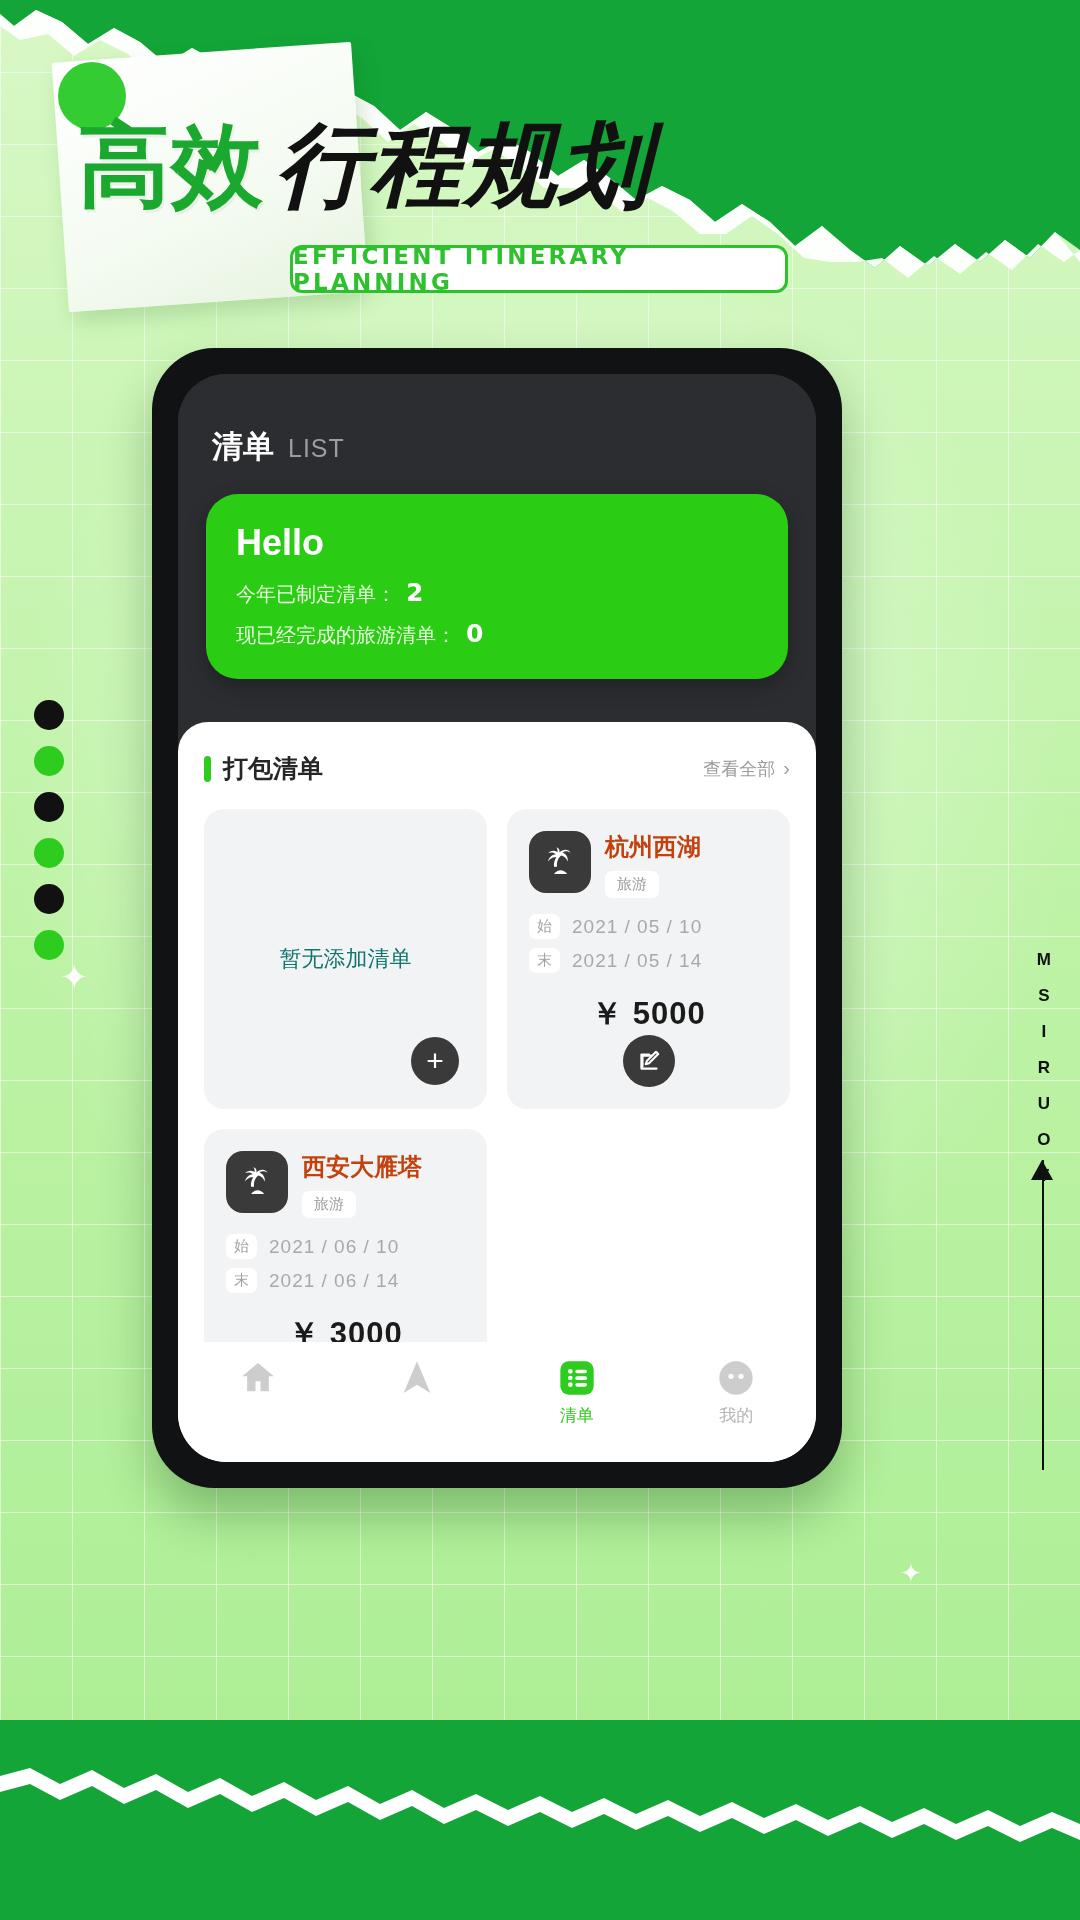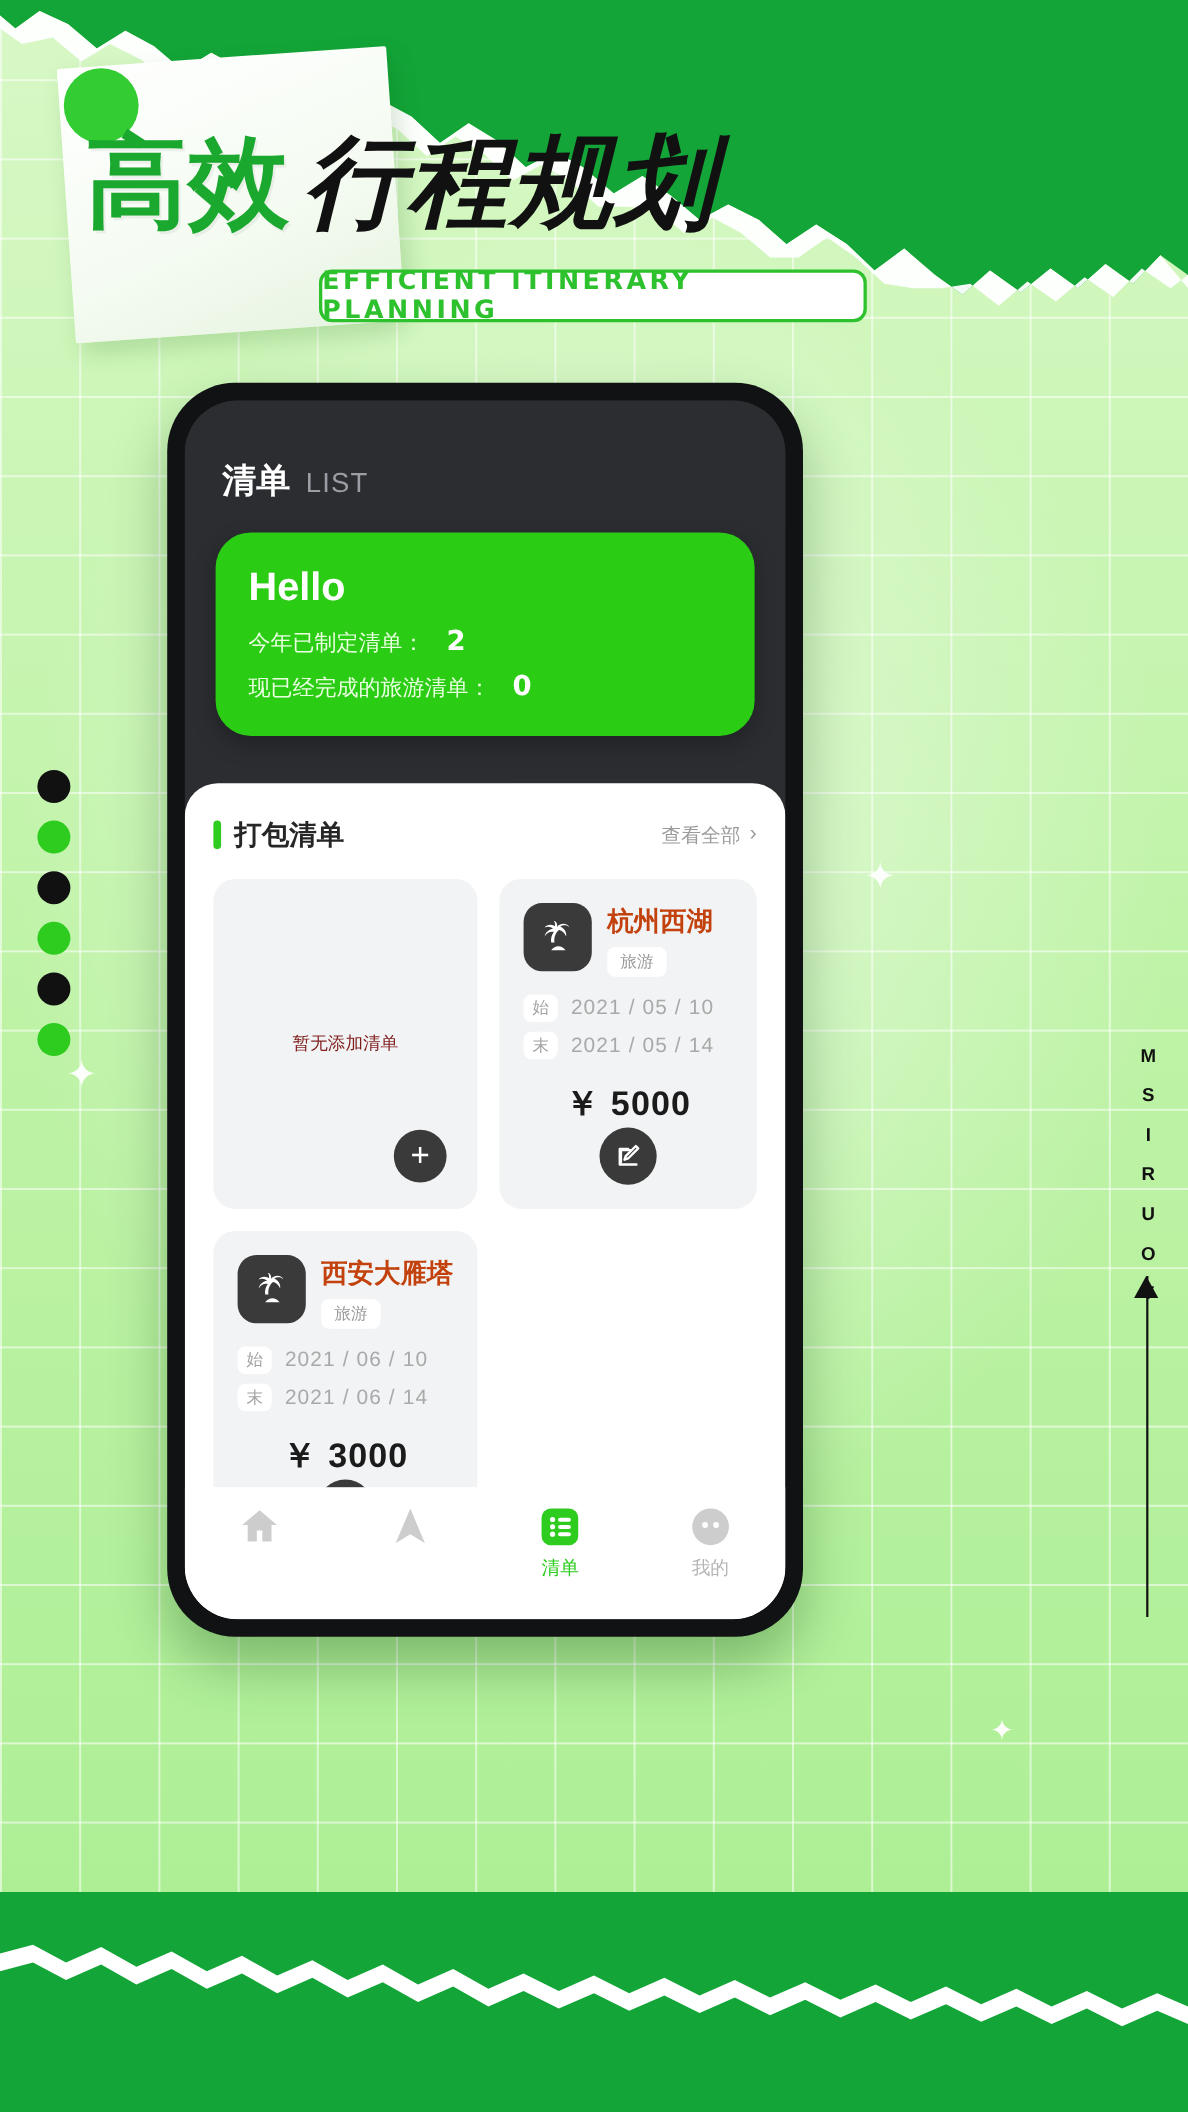--- a/index.html
+++ b/index.html
@@ -97,24 +97,24 @@
     content:""; position:absolute; top:0; left:-11px;
     border-left:11px solid transparent; border-right:11px solid transparent;
     border-bottom:20px solid #111;
   }
 
   
   .spark { position:absolute; color:#fff; font-size:34px; line-height:1; opacity:.95; }
 
   
   #phone {
-    position:absolute; left:152px; top:348px; width:578px; height:1140px;
+    position:absolute; left:152px; top:348px; width:690px; height:1140px;
     background:#111213; border-radius:62px;
     box-shadow:0 26px 50px rgba(0,60,0,.30);
-    padding:16px;
+    padding:26px;
   }
   #screen {
     width:100%; height:100%; background:#2b2d31;
     border-radius:48px; overflow:hidden; position:relative;
   }
   #app-header {
     padding:52px 34px 22px 34px;
     display:flex; align-items:baseline; gap:14px;
     background:#2b2d31;
   }
@@ -122,21 +122,21 @@
   #app-title-en { color:#9a9da3; font-size:25px; letter-spacing:1px; }
 
   #hello-card {
     margin:4px 28px 0 28px; background:#2bcc14;
     border-radius:32px; padding:28px 30px 30px 30px;
     box-shadow:0 8px 20px rgba(0,0,0,.25);
   }
   #hello-title { color:#fff; font-size:36px; font-weight:bold; margin-bottom:14px; }
   .stat-row {
     color:#e9ffe0; font-size:20px; margin-top:11px;
-    display:flex; align-items:baseline; gap:16px;
+    display:flex; align-items:baseline; gap:6px;
     font-family:"DejaVu Sans",sans-serif;
   }
   .stat-val { color:#fff; font-size:25px; font-weight:bold; margin-left:4px; }
 
   #sheet {
     position:absolute; left:0; right:0; bottom:0; top:348px;
     background:#fff; border-radius:30px 30px 48px 48px;
     padding:30px 26px 0 26px;
   }
   #sec-head { display:flex; align-items:center; justify-content:space-between; margin-bottom:24px; }
@@ -145,21 +145,21 @@
   #sec-title { font-size:25px; font-weight:bold; color:#262626; font-family:"DejaVu Sans",sans-serif; }
   #sec-more { display:flex; gap:8px; color:#9b9b9b; font-size:18px; }
   #chev { font-size:20px; color:#9b9b9b; }
 
   #cards { display:grid; grid-template-columns:1fr 1fr; gap:20px; }
   .card {
     background:#f2f3f4; border-radius:20px; padding:22px;
     position:relative; min-height:238px;
   }
   .card-empty { display:flex; flex-direction:column; align-items:center; justify-content:center; }
-  .empty-text { color:#7f1d1d; font-size:16px; font-family:Liberation Serif, serif; }
+  .empty-text { color:#0f766e; font-size:22px; font-family:Liberation Serif, serif; }
   .fab {
     position:absolute; right:28px; bottom:24px;
     width:48px; height:48px; border-radius:50%;
     background:#3a3a3a; color:#fff;
     display:flex; align-items:center; justify-content:center;
     font-size:30px; line-height:1;
   }
   .card-top { display:flex; align-items:flex-start; gap:14px; }
   .app-icon {
     width:62px; height:62px; border-radius:17px; background:#3a3a3a;

